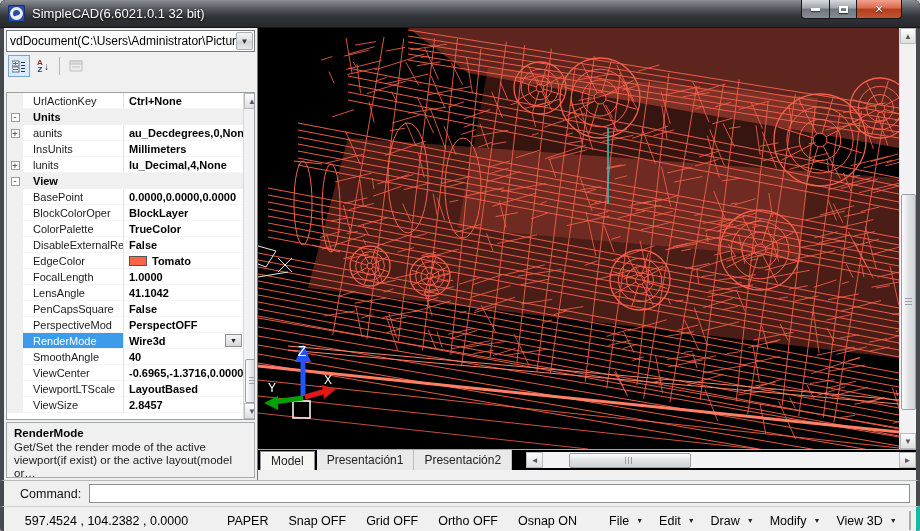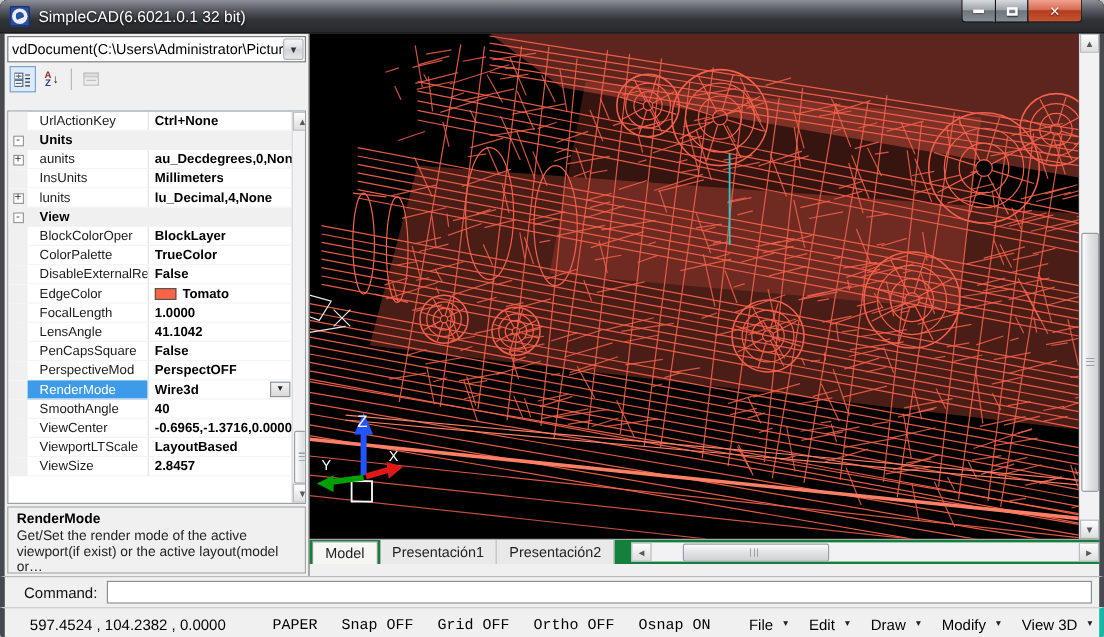--- a/index.html
+++ b/index.html
@@ -83,40 +83,40 @@
     background:repeating-linear-gradient(90deg,#9aa0a6 0 1px,transparent 1px 3px);}
   
   .descbox{margin-top:2px;flex:0 0 56px;background:#f0f0f0;border:1px solid #a8aaac;padding:4px 7px;overflow:hidden;}
   .desc-title{font-size:11.5px;font-weight:bold;color:#000;margin-bottom:2px;}
   .desc-text{font-size:11.5px;color:#222;line-height:13px;}
   
   .right-area{flex:1;display:flex;flex-direction:column;min-width:0;}
   .canvas-row{flex:0 0 421px;display:flex;}
   .canvas{flex:1;background:#000;position:relative;overflow:hidden;}
   .canvas svg{position:absolute;left:0;top:0;}
-  .tabrow{flex:0 0 21px;background:#15803d;border-top:1px solid #a9a9a9;display:flex;align-items:stretch;font-size:12px;}
+  .tabrow{flex:0 0 21px;background:#000000;border-top:1px solid #a9a9a9;display:flex;align-items:stretch;font-size:12px;}
   .tab{padding:0 10px;display:flex;align-items:center;color:#222;border-right:1px solid #bdbdbd;background:#e9e9e9;}
   .tab.active{background:#f6f6f3;border:1px solid #8f8f8f;border-bottom:none;font-weight:normal;
     box-shadow:inset 1px 1px 0 #fff;margin:1px 2px 0 2px;}
   .tab-spacer{width:14px;}
   .hscroll{flex:1;display:flex;align-items:stretch;background:#f2f2f4;margin:2px 0 2px 0;}
   .hs-btn{width:17px;flex:0 0 17px;background:linear-gradient(180deg,#fdfdfd,#dedede);border:1px solid #b8bcc0;
     color:#55585c;font-size:8px;display:flex;align-items:center;justify-content:center;padding:0;}
   .hs-track{flex:1;position:relative;}
   
   .command-row{flex:0 0 26px;background:#f0f0f0;display:flex;align-items:center;
     border-left:4px solid #46494e;border-right:4px solid #46494e;border-top:1px solid #b9b9b9;padding:0 6px 0 16px;}
   .command-label{font-size:12.5px;color:#111;margin-right:8px;}
   .command-input{flex:1;height:19px;border:1px solid #898f98;background:#fff;font-size:12px;padding:0 4px;}
   
   .statusbar{flex:0 0 28px;background:#f0f0f0;border-top:1px solid #d0d0d0;display:flex;align-items:center;
     border-left:4px solid #46494e;border-right:4px solid #14b8a6;font-size:12.5px;color:#000;}
   .coords{width:205px;flex:0 0 205px;text-align:center;white-space:nowrap;}
   .st-sep{width:1px;height:16px;background:#aeaeae;margin:0 4px;}
-  .st-item{padding:0 10px;white-space:nowrap;font-family:Liberation Mono, monospace;}
+  .st-item{padding:0 10px;white-space:nowrap;}
   .menus{display:flex;align-items:flex-end;margin-left:14px;}
   .menu-item{display:flex;align-items:center;padding:0 8px;white-space:nowrap;}
   .menu-item .dd{font-size:7px;color:#222;margin-left:7px;}
   .st-box{width:42px;height:19px;border:1px solid #a8abae;background:#e4e4e4;
     box-shadow:inset 1px 1px 2px #c2c2c2;margin-left:4px;margin-right:6px;}
   .bottom-border{flex:0 0 7px;background:linear-gradient(180deg,#46494e,#26282b);}
 </style>
 </head>
 <body>
 
@@ -219,20 +219,27 @@
               <div class="pname">lunits</div>
               <div class="pval">
                 <span class="vtext">lu_Decimal,4,None</span>
               </div>
             </div>
             <div class="prow cat">
               <div class="gutter">
                 <span class="expbox">-</span>
               </div>
               <div class="catname">View</div>
+            </div>
+            <div class="prow">
+              <div class="gutter"></div>
+              <div class="pname">BasePoint</div>
+              <div class="pval">
+                <span class="vtext">0.0000,0.0000,0.0000</span>
+              </div>
             </div>
             <div class="prow">
               <div class="gutter"></div>
               <div class="pname">BlockColorOper</div>
               <div class="pval">
                 <span class="vtext">BlockLayer</span>
               </div>
             </div>
             <div class="prow">
               <div class="gutter"></div>

